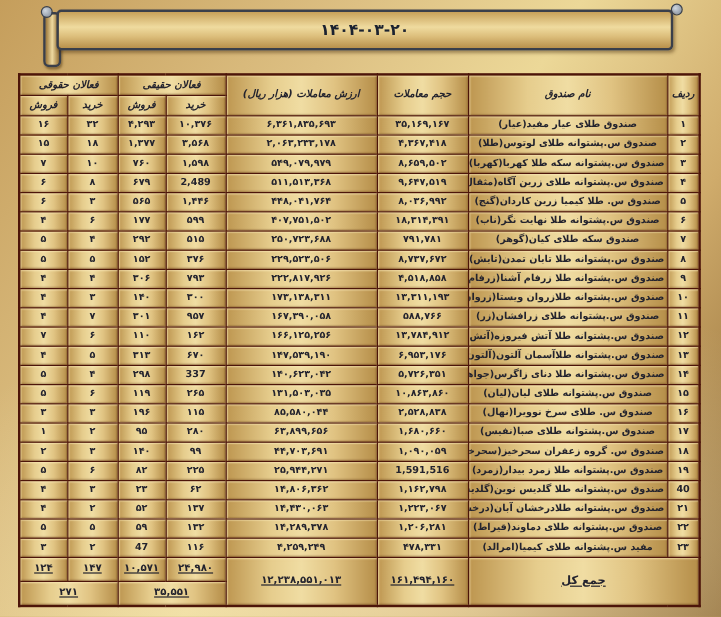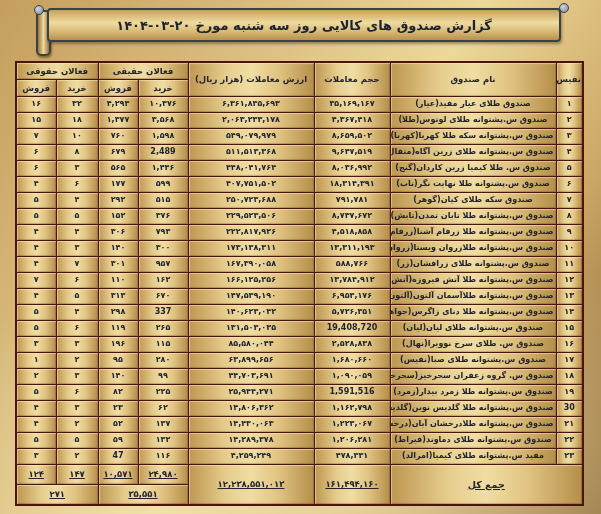--- a/index.html
+++ b/index.html
@@ -41,55 +41,54 @@
     width:567px;height:437px;border-collapse:collapse;table-layout:fixed;
     border:2px solid #4d1509;
   }
   th,td{
     border:1.5px solid #4d1509;
     background:linear-gradient(90deg,#bd9650 0%,#e6cd8d 30%,#f0dda3 50%,#e0c382 72%,#b68f4a 100%);
     box-shadow:inset 1px 1px 1px rgba(255,242,195,.5), inset -1px -1px 1px rgba(80,40,10,.28);
     color:#23232e;font-weight:bold;text-align:center;vertical-align:middle;
     padding:0 2px;line-height:1.05;overflow:hidden;white-space:nowrap;
   }
-  thead th{font-size:8.5px;height:16px;}
+  thead th{font-size:8.5px;height:16px;font-style:italic;}
   tbody td{font-size:8px;height:15px;}
   tfoot td{font-size:8.5px;height:19px;text-decoration:underline;}
   td.num{direction:ltr;unicode-bidi:isolate;}
   td.name{font-size:8px;}
   tfoot td.total-label{font-size:9.5px;margin-left:23px;}
 </style>
 </head>
 <body>
 
 <div class="banner-wrap">
   <div class="scroll-roll"></div>
   <div class="knob knob-left"></div>
   <div class="knob knob-right"></div>
   <div class="banner">
-    <span>گزارش صندوق های کالایی روز سه شنبه مورخ</span>
     <span class="date">۱۴۰۴-۰۳-۲۰</span>
   </div>
 </div>
 
 <div class="table-wrap">
   <table>
     <colgroup>
       <col style="width:27px">
         <col style="width:166px">
         <col style="width:76px">
         <col style="width:126px">
       <col style="width:50px">
         <col style="width:40px">
         <col style="width:42px">
         <col style="width:40px">
     </colgroup>
     <thead>
       <tr>
-        <th rowspan="2">نفیس</th>
+        <th rowspan="2">ردیف</th>
         <th rowspan="2">نام صندوق</th>
         <th rowspan="2">حجم معاملات</th>
         <th rowspan="2">ارزش معاملات (هزار ریال)</th>
         <th colspan="2">فعالان حقیقی</th>
         <th colspan="2">فعالان حقوقی</th>
       </tr>
       <tr>
         <th>خرید</th>
         <th>فروش</th>
         <th>خرید</th>
@@ -233,21 +232,21 @@
     <td class="num">۵,۷۲۶,۳۵۱</td>
     <td class="num">۱۴۰,۶۲۳,۰۴۲</td>
     <td class="num">337</td>
     <td class="num">۲۹۸</td>
     <td class="num">۴</td>
     <td class="num">۵</td>
   </tr>
         <tr>
     <td>۱۵</td>
     <td class="name">صندوق س.پشتوانه طلای لیان(لیان)</td>
-    <td class="num">19,408,720</td>
+    <td class="num">۱۰,۸۶۳,۸۶۰</td>
     <td class="num">۱۳۱,۵۰۳,۰۳۵</td>
     <td class="num">۲۶۵</td>
     <td class="num">۱۱۹</td>
     <td class="num">۶</td>
     <td class="num">۵</td>
   </tr>
         <tr>
     <td>۱۶</td>
     <td class="name">صندوق س. طلای سرخ نوویرا(نهال)</td>
     <td class="num">۲,۵۲۸,۸۳۸</td>
@@ -281,21 +280,21 @@
     <td>۱۹</td>
     <td class="name">صندوق س.پشتوانه طلا زمرد بیدار(زمرد)</td>
     <td class="num">1,591,516</td>
     <td class="num">۲۵,۹۴۴,۲۷۱</td>
     <td class="num">۲۲۵</td>
     <td class="num">۸۲</td>
     <td class="num">۶</td>
     <td class="num">۵</td>
   </tr>
         <tr>
-    <td>30</td>
+    <td>40</td>
     <td class="name">صندوق س.پشتوانه طلا گلدیس نوین(گلدیس)</td>
     <td class="num">۱,۱۶۲,۷۹۸</td>
     <td class="num">۱۴,۸۰۶,۳۶۲</td>
     <td class="num">۶۲</td>
     <td class="num">۲۳</td>
     <td class="num">۳</td>
     <td class="num">۴</td>
   </tr>
         <tr>
     <td>۲۱</td>

